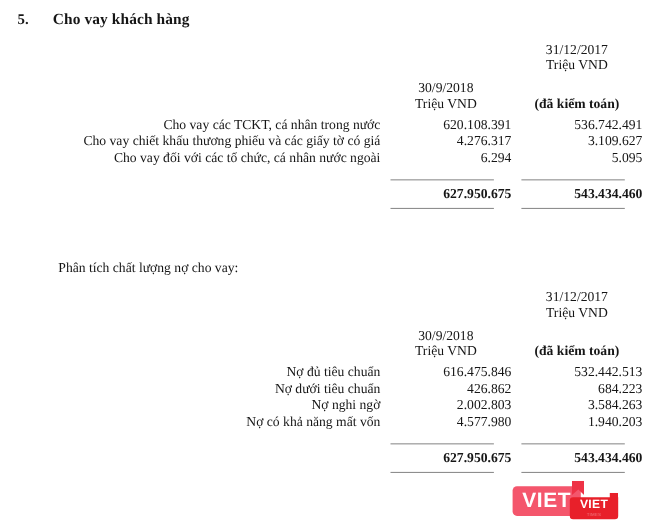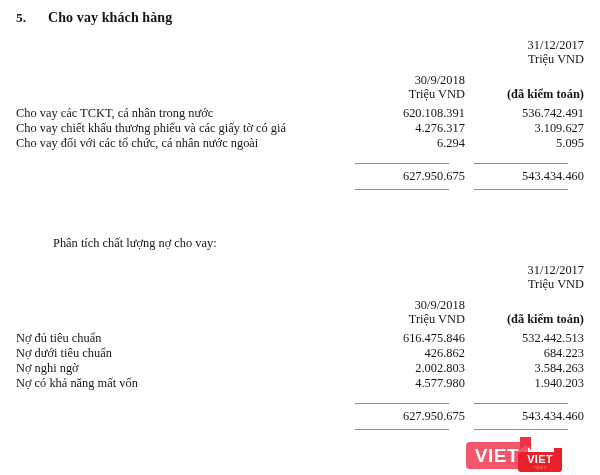--- a/index.html
+++ b/index.html
@@ -64,35 +64,34 @@
 
   table.fin th,
   table.fin td {
     padding: 0;
     vertical-align: bottom;
     font-weight: normal;
   }
 
   
   .hdr-cell {
-    text-align: right;
     font-weight: bold;
     font-size: 12.4px;
     line-height: 14.2px;
     padding-bottom: 2px;
     padding-right: 16px;
     white-space: nowrap;
   }
   .hdr-cell .ln { display: block; }
   .hdr-cell .ln.sub { font-weight: bold; margin-top: 21px; }
   .hdr-spacer { height: 4px; }
 
   
   td.lbl {
-    text-align: left;
+    text-align: right;
     padding-left: 37px;
     line-height: 15.1px;
     white-space: nowrap;
   }
   td.num {
     text-align: right;
     padding-right: 16px;
     line-height: 15.1px;
     white-space: nowrap;
     font-variant-numeric: tabular-nums;
@@ -107,21 +106,21 @@
     content: "";
     position: absolute;
     left: 9px;
     right: 16px;
     bottom: 3px;
     border-top: 1px solid #8e8e8e;
   }
 
   
   tr.total-row td {
-    font-weight: normal;
+    font-weight: bold;
     line-height: 17px;
     padding-top: 1px;
   }
   
   tr.underline-row td { height: 9px; }
   tr.underline-row td.rule-cell {
     position: relative;
   }
   tr.underline-row td.rule-cell::after {
     content: "";

